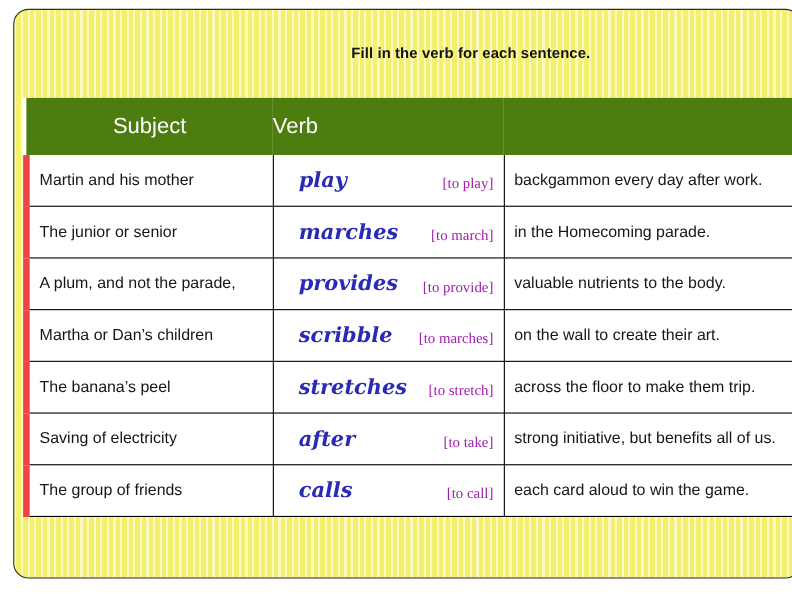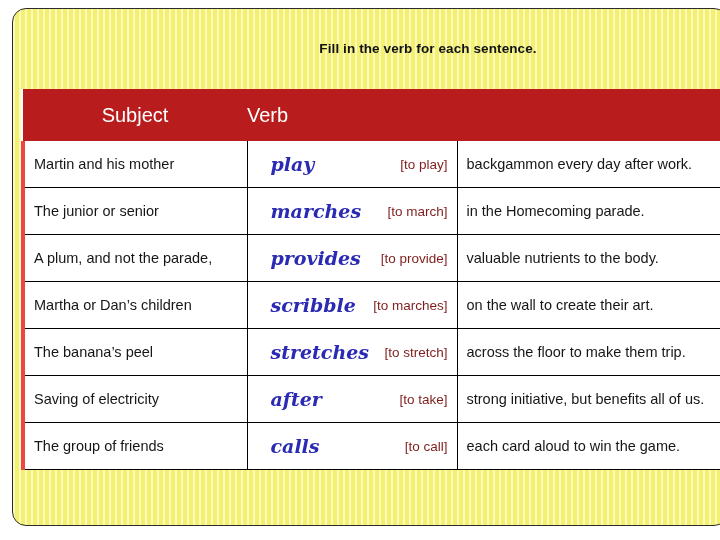--- a/index.html
+++ b/index.html
@@ -91,21 +91,21 @@
     width: 708px;
     border-collapse: collapse;
     table-layout: fixed;
     background: #ffffff;
   }
   #worksheet-table col.c-subject { width: 224px; }
   #worksheet-table col.c-verb    { width: 210px; }
   #worksheet-table col.c-pred    { width: 274px; }
 
   #worksheet-table thead th {
-    background: #b91c1c;
+    background: #4d7c0f;
     color: #ffffff;
     height: 52px;
     padding: 0;
     border: none;
     font-family: "Liberation Sans", sans-serif;
     font-weight: normal;
     font-size: 20px;
     vertical-align: middle;
   }
   th.head-subject { text-align: center; padding-left: 46px; }
@@ -116,46 +116,46 @@
     height: 46px;
     border: 1px solid #000000;
     padding: 0 9px;
     font-family: "Liberation Sans", sans-serif;
     font-size: 14.5px;
     color: #161616;
     vertical-align: middle;
     background: #ffffff;
   }
   #worksheet-table tbody tr:first-child td { border-top: none; }
-  #worksheet-table tbody td.cell-subject { border-left: 4px solid #ef4444; }
+  #worksheet-table tbody td.cell-subject { border-left: 6px solid #ef4444; }
   #worksheet-table tbody td.cell-pred    { border-right: 1px solid #000; }
 
   
   td.cell-verb {
     padding: 0 7px 0 7px;
   }
   .verb-inner {
     display: flex;
-    align-items: center;
+    align-items: flex-end;
     justify-content: space-between;
     width: 100%;
   }
   .verb-answer {
     font-family: "DejaVu Serif", serif;
     font-style: italic;
     font-weight: bold;
     font-size: 19px;
     color: #2a2ab4;
     padding-left: 14px;
     white-space: nowrap;
   }
   .verb-cue {
-    font-family: Liberation Sans, sans-serif;
+    font-family: Liberation Serif, serif;
     font-size: 13.5px;
-    color: #7f1d1d;
+    color: #a21caf;
     white-space: nowrap;
   }
 </style>
 </head>
 <body>
 
 <div id="slide">
 
   <div id="yellow-panel">
 

